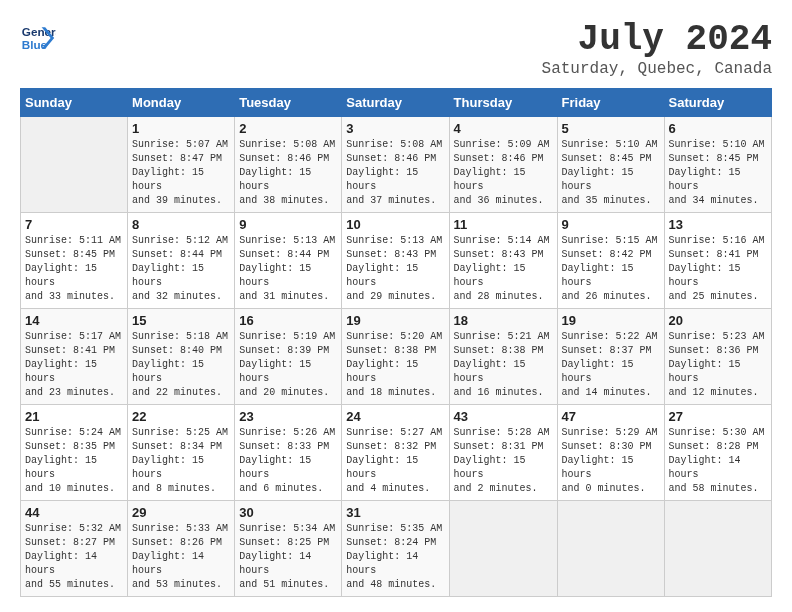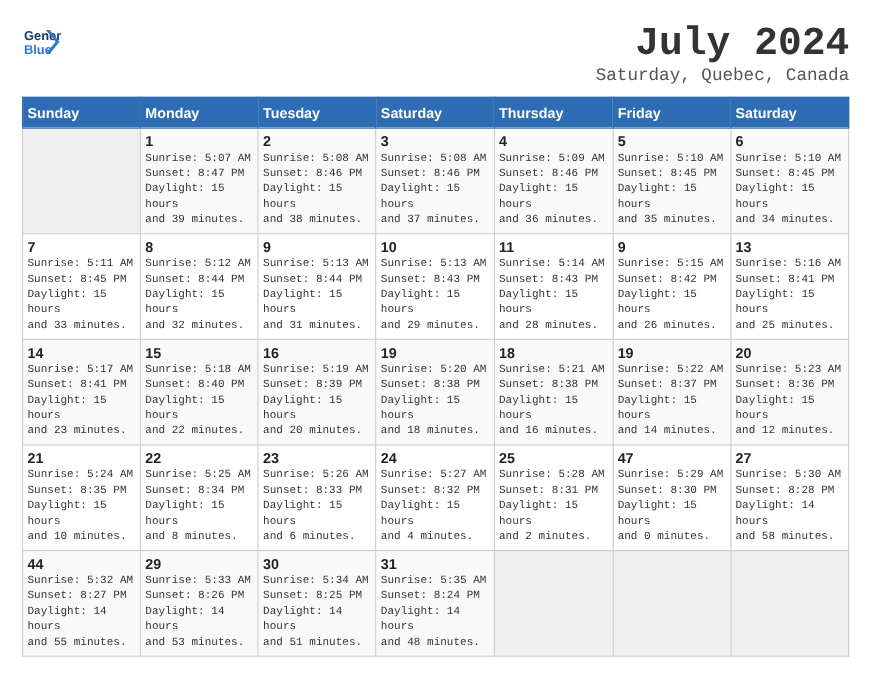--- a/index.html
+++ b/index.html
@@ -211,21 +211,21 @@
         </td>
         <td>
           <span class="day-number">23</span>
           <div class="day-info">Sunrise: 5:26 AM<br>Sunset: 8:33 PM<br>Daylight: 15 hours<br>and 6 minutes.</div>
         </td>
         <td>
           <span class="day-number">24</span>
           <div class="day-info">Sunrise: 5:27 AM<br>Sunset: 8:32 PM<br>Daylight: 15 hours<br>and 4 minutes.</div>
         </td>
         <td>
-          <span class="day-number">25</span>
+          <span class="day-number">43</span>
           <div class="day-info">Sunrise: 5:28 AM<br>Sunset: 8:31 PM<br>Daylight: 15 hours<br>and 2 minutes.</div>
         </td>
         <td>
           <span class="day-number">47</span>
           <div class="day-info">Sunrise: 5:29 AM<br>Sunset: 8:30 PM<br>Daylight: 15 hours<br>and 0 minutes.</div>
         </td>
         <td>
           <span class="day-number">27</span>
           <div class="day-info">Sunrise: 5:30 AM<br>Sunset: 8:28 PM<br>Daylight: 14 hours<br>and 58 minutes.</div>
         </td>

